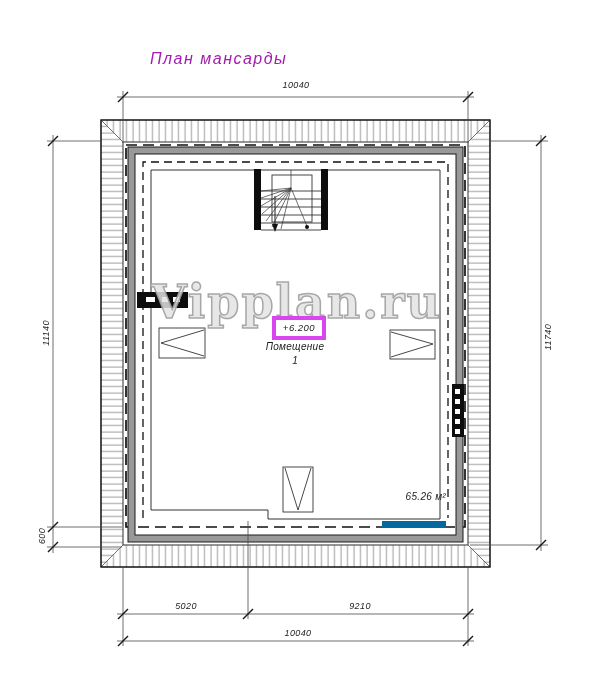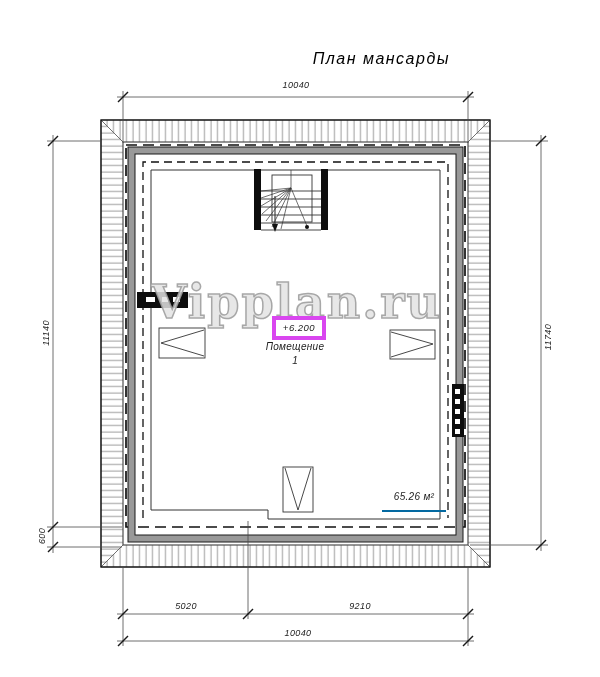--- a/index.html
+++ b/index.html
@@ -6,36 +6,36 @@
   .canvas{
     position:relative;width:600px;height:677px;background:#ffffff;overflow:hidden;
     font-family:"Liberation Sans",sans-serif;color:#222;
   }
   .canvas svg{position:absolute;left:0;top:0;z-index:1;}
   .lbl{
     position:absolute;z-index:6;font-style:italic;color:#1c1c1c;
     font-family:"Liberation Sans",sans-serif;white-space:nowrap;
   }
   .title{
-    left:150px;top:50px;width:300px;text-align:right;
-    font-size:16px;letter-spacing:1.5px;color:#000000;
+    left:150px;top:50px;width:300px;text-align:left;
+    font-size:16px;letter-spacing:1.5px;color:#a21caf;
   }
   .dim{font-size:9px;letter-spacing:.4px;color:#222;}
   .dim.center{text-align:center;}
   .rot{transform:rotate(-90deg);transform-origin:center center;}
   .elev-box{
     position:absolute;z-index:6;left:272px;top:316px;width:46px;height:16px;
     border:4px solid #d946ef;font-size:9.5px;font-style:italic;text-align:center;
     line-height:16px;letter-spacing:.5px;background:rgba(255,255,255,.7);
   }
   .room-name{left:245px;top:341px;width:100px;text-align:center;font-size:10px;letter-spacing:.3px;}
   .room-num{left:245px;top:355px;width:100px;text-align:center;font-size:10px;}
   .area{
-    left:382px;top:491px;width:64px;text-align:center;font-size:10px;
-    border-bottom:2px solid #0369a1;padding-bottom:8px;letter-spacing:.3px;
+    left:382px;top:491px;width:64px;text-align:right;font-size:10px;
+    border-bottom:7px solid #0369a1;padding-bottom:19px;letter-spacing:.3px;
   }
   .watermark{
     position:absolute;z-index:5;left:112px;top:272px;width:330px;height:64px;
     font-family:"DejaVu Serif",serif;font-weight:bold;font-size:46px;line-height:60px;
     text-align:right;letter-spacing:2px;
     color:rgba(255,255,255,0.62);
     -webkit-text-stroke:1.5px rgba(155,155,155,0.85);
     text-shadow:0 0 1px rgba(150,150,150,0.6);
     pointer-events:none;user-select:none;
   }

